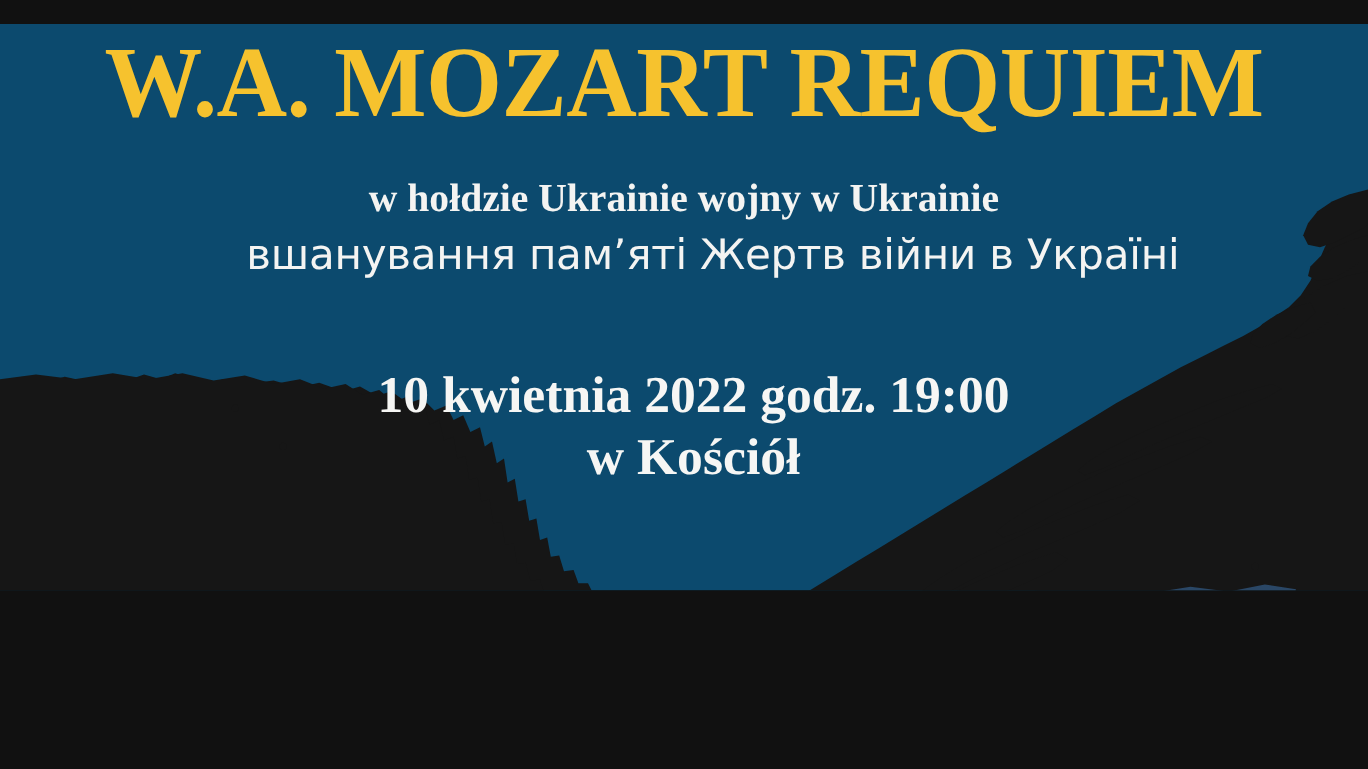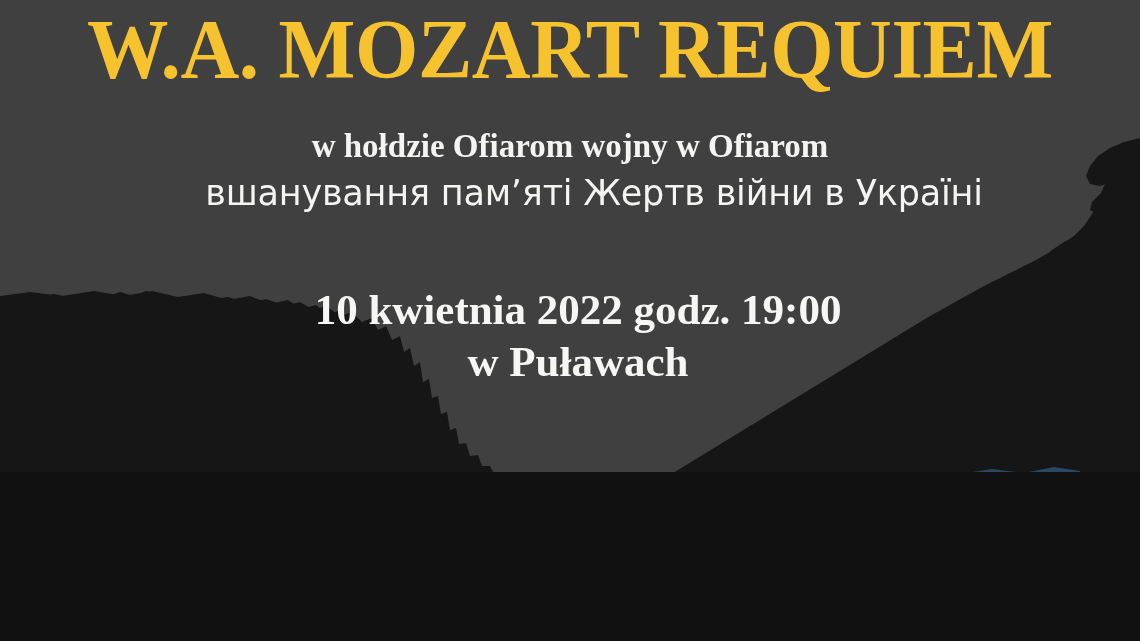--- a/index.html
+++ b/index.html
@@ -6,23 +6,24 @@
   html, body {
     margin: 0;
     padding: 0;
     background: #111;
   }
   #poster {
     position: relative;
     width: 1140px;
     height: 472px;
     overflow: hidden;
-    background: #404040;
+    background: #0c4a6e;
     font-family: "Liberation Serif", "DejaVu Serif", serif;
     user-select: none;
+    margin-top: 20px;
   }
 
   
   #brush-layer {
     position: absolute;
     inset: 0;
     width: 1140px;
     height: 641px;
     pointer-events: none;
   }
@@ -225,23 +226,23 @@
       <circle cx="236" cy="352" r="3"></circle>
 
     </g>
   </svg>
 
   <div id="text-layer">
 
     <div class="poster-title">W.A. MOZART REQUIEM</div>
 
     <div class="subtitle-block">
-      <div class="subtitle-pl">w hołdzie Ofiarom wojny w Ofiarom</div>
+      <div class="subtitle-pl">w hołdzie Ukrainie wojny w Ukrainie</div>
       <div class="subtitle-ua">вшанування пам’яті Жертв війни в Україні</div>
     </div>
 
     <div class="details-block">
       <div class="detail-date">10 kwietnia 2022 godz. 19:00</div>
-      <div class="detail-city">w Puławach</div>
+      <div class="detail-city">w Kościół</div>
     </div>
 
   </div>
 </div>
 
 </body></html>

